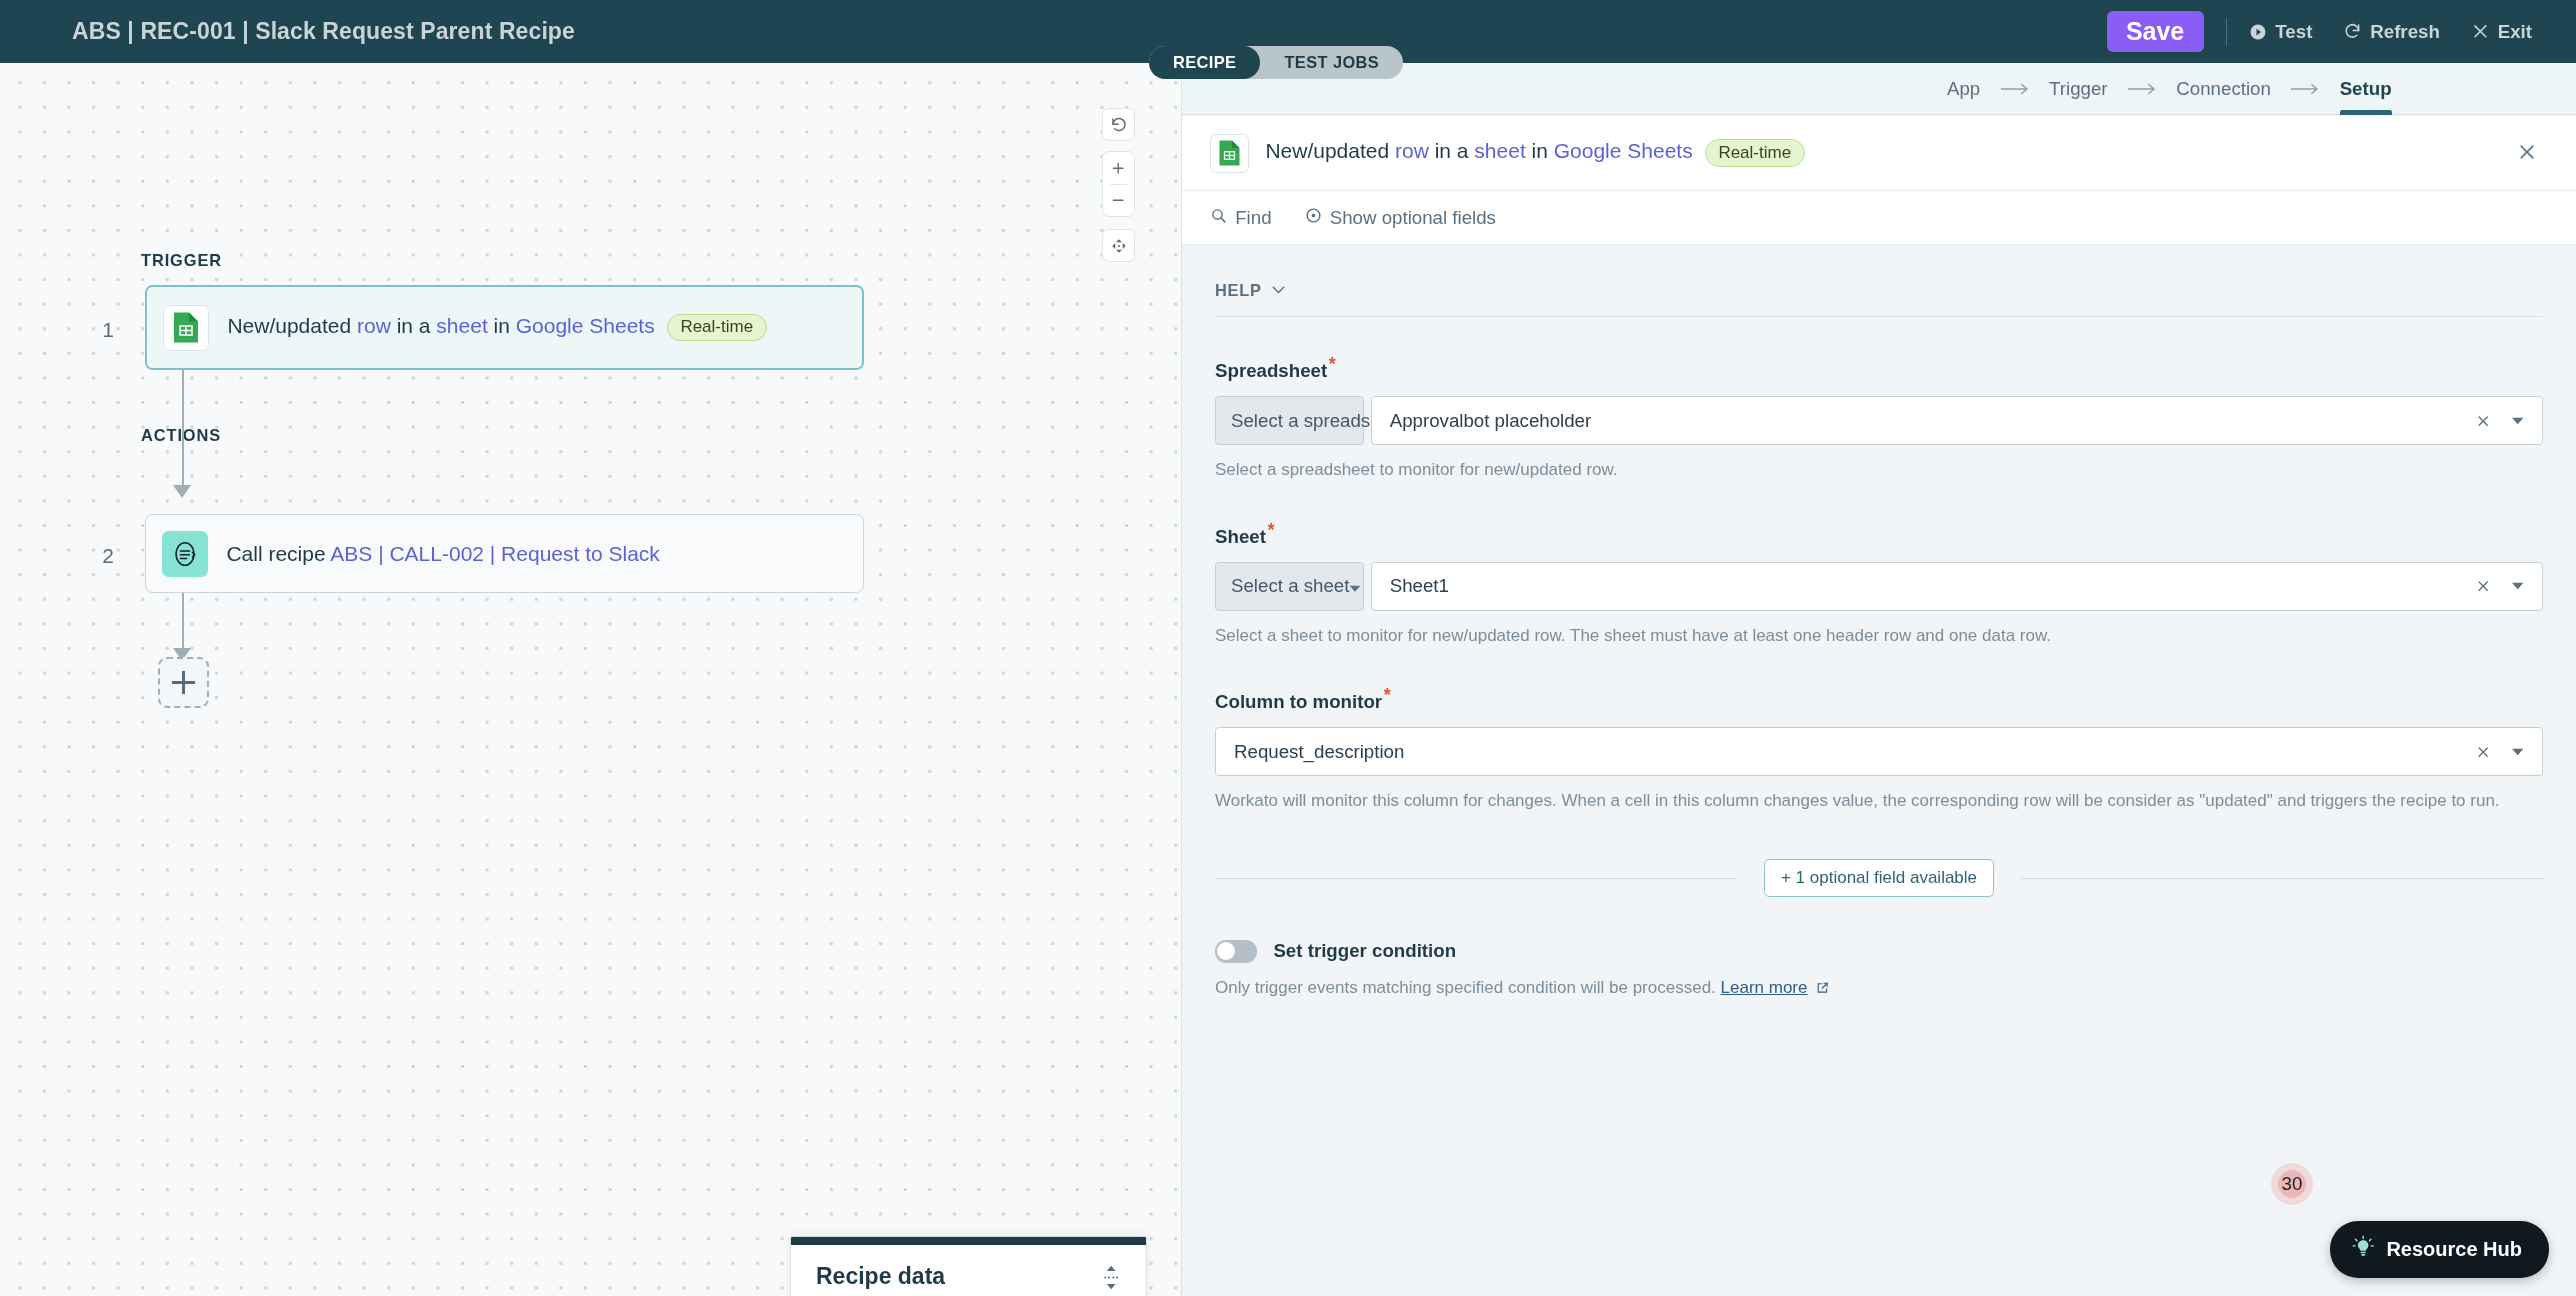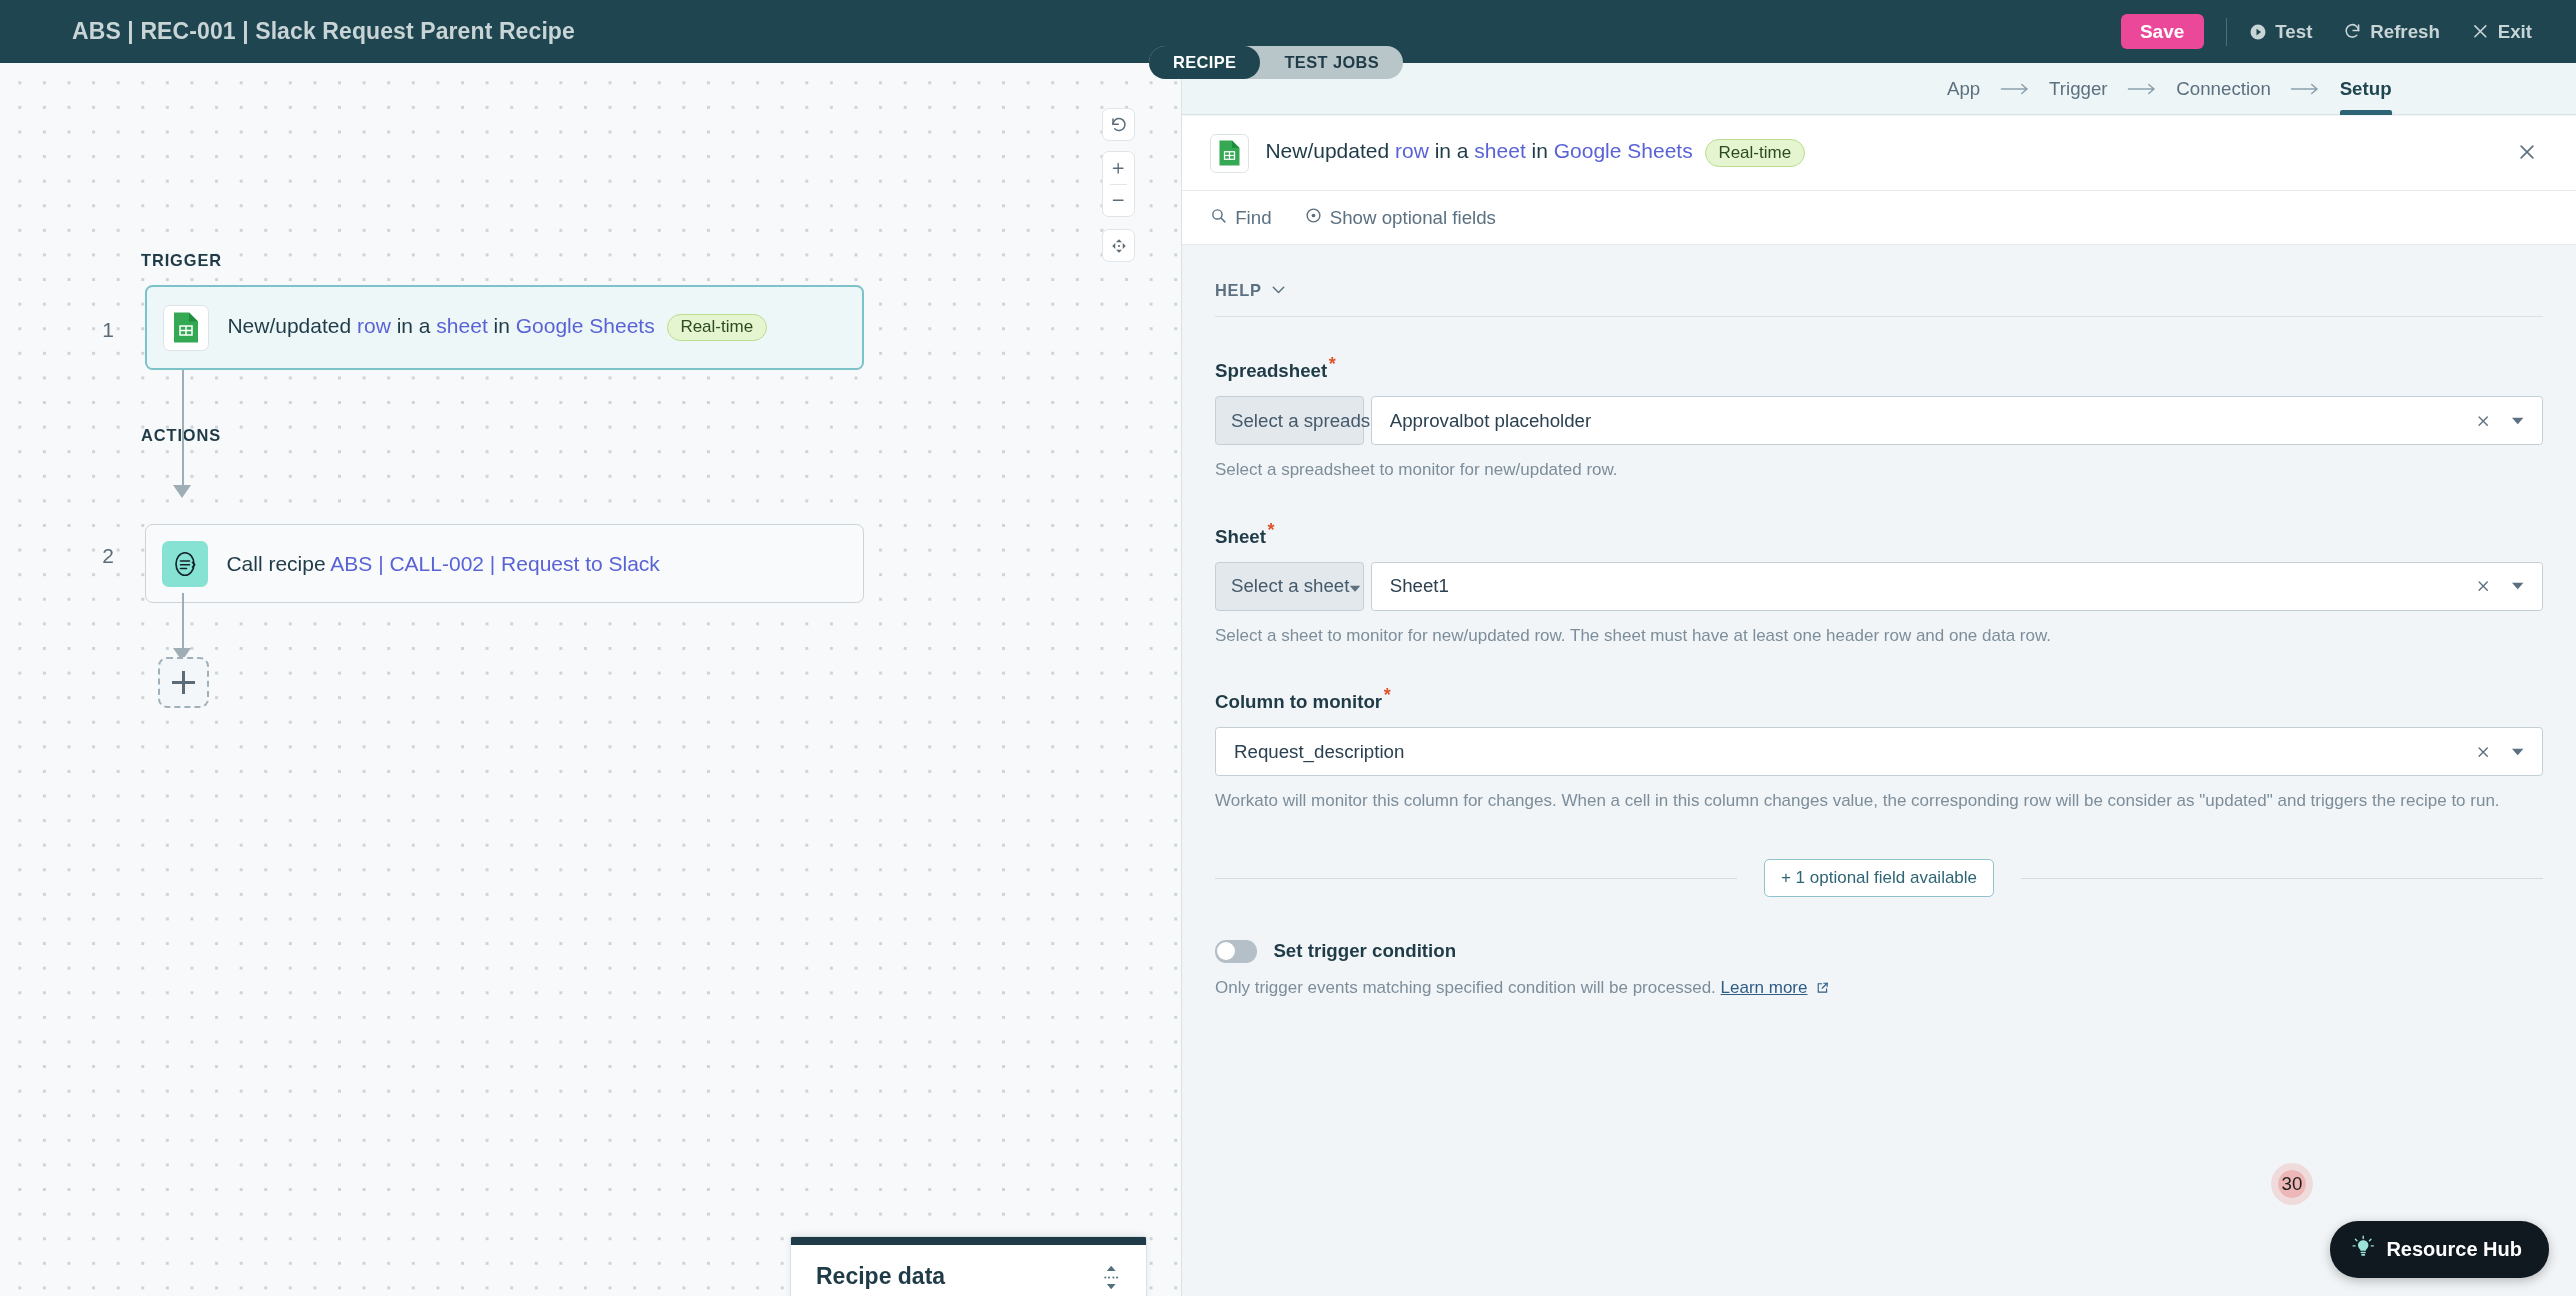--- a/index.html
+++ b/index.html
@@ -21,22 +21,22 @@
   .topbar-title {
     margin-left: 40px;
     color: #c8d4d6; font-size: 23px; font-weight: 700;
     letter-spacing: 0.1px; white-space: nowrap;
   }
   .topbar-right {
     margin-left: auto; margin-right: 36px;
     display: flex; align-items: center; gap: 0px;
   }
   .save-btn {
-    background: #ec4899; color: #ffffff;
-    font-size: 19px; font-weight: 700;
+    background: #8b5cf6; color: #ffffff;
+    font-size: 25px; font-weight: 700;
     border: none; border-radius: 6px;
     padding: 8.2px 19.4px; cursor: pointer;
     line-height: 1;
   }
   .tb-div { width: 0.7px; height: 28px; background: #4a707a; margin: 0 22.4px; }
   .tb-act {
     display: flex; align-items: center; gap: 8.2px;
     color: #c8d4d6; font-size: 18.7px; font-weight: 700;
     cursor: pointer; margin-right: 31px; white-space: nowrap;
   }
@@ -75,21 +75,21 @@
     border-radius: 7.5px;
     display: flex; align-items: center;
     background: #f2f8f9;
   }
   #node-trigger {
     top: 222px; height: 85px;
     border: 2.2px solid #7cc3c9;
     background: #eef7f8;
   }
   #node-action {
-    top: 461px;
+    top: 451px;
     border: 1.5px solid #c9d3d9;
     background: #f8fafb;
   }
   .node-icon-wrap {
     width: 46px; height: 46px; margin-left: 16.4px;
     border-radius: 6.7px; background: #ffffff;
     border: 0.7px solid #dde4e8;
     display: flex; align-items: center; justify-content: center;
     flex: 0 0 auto;
   }

